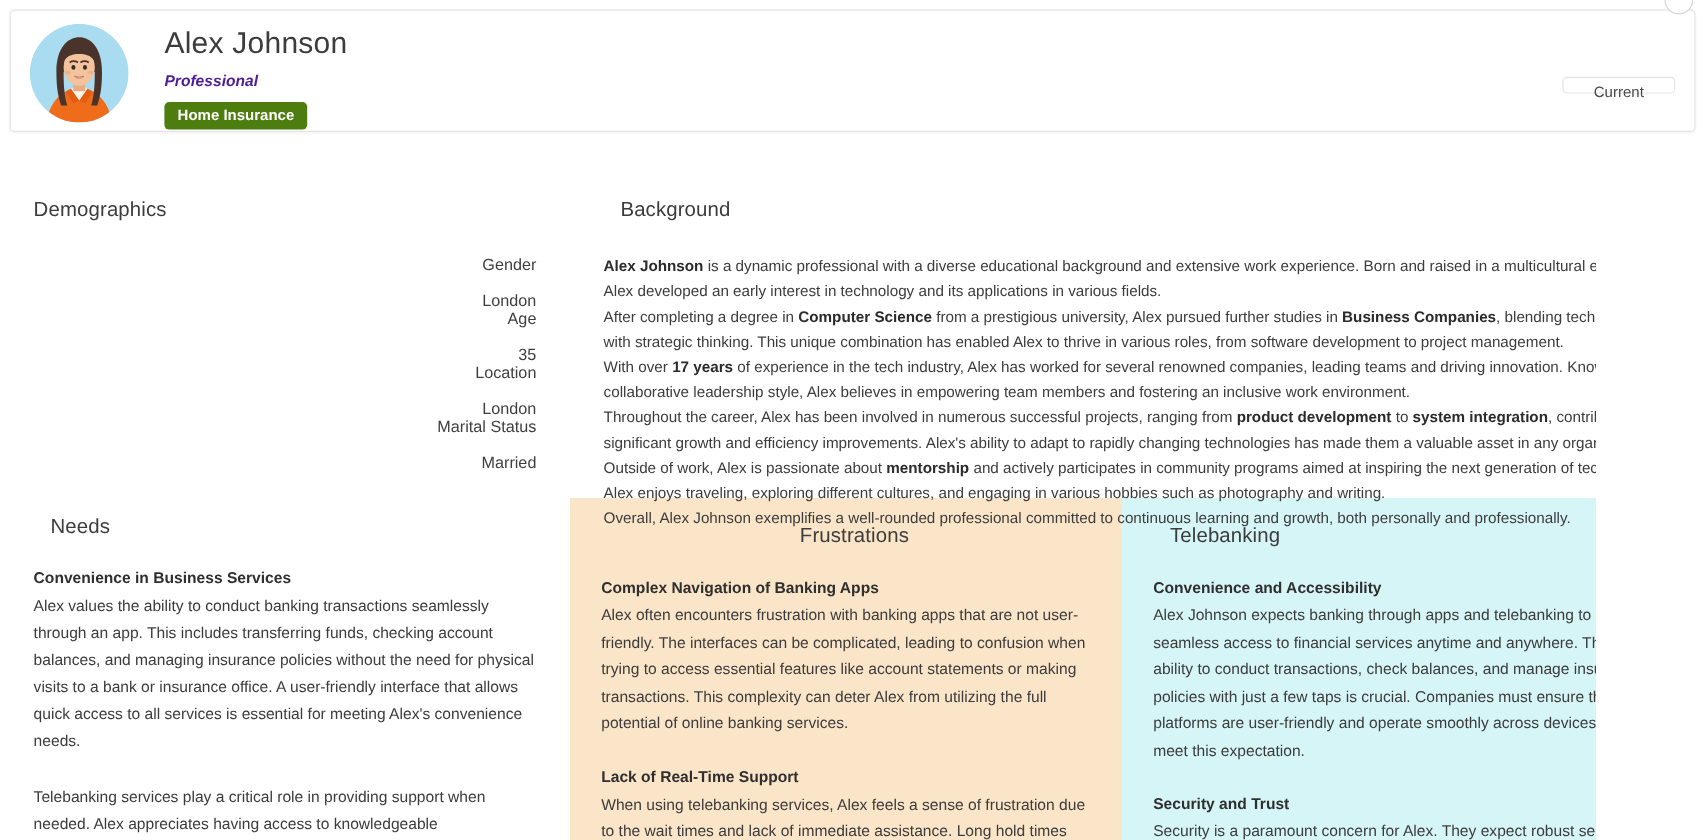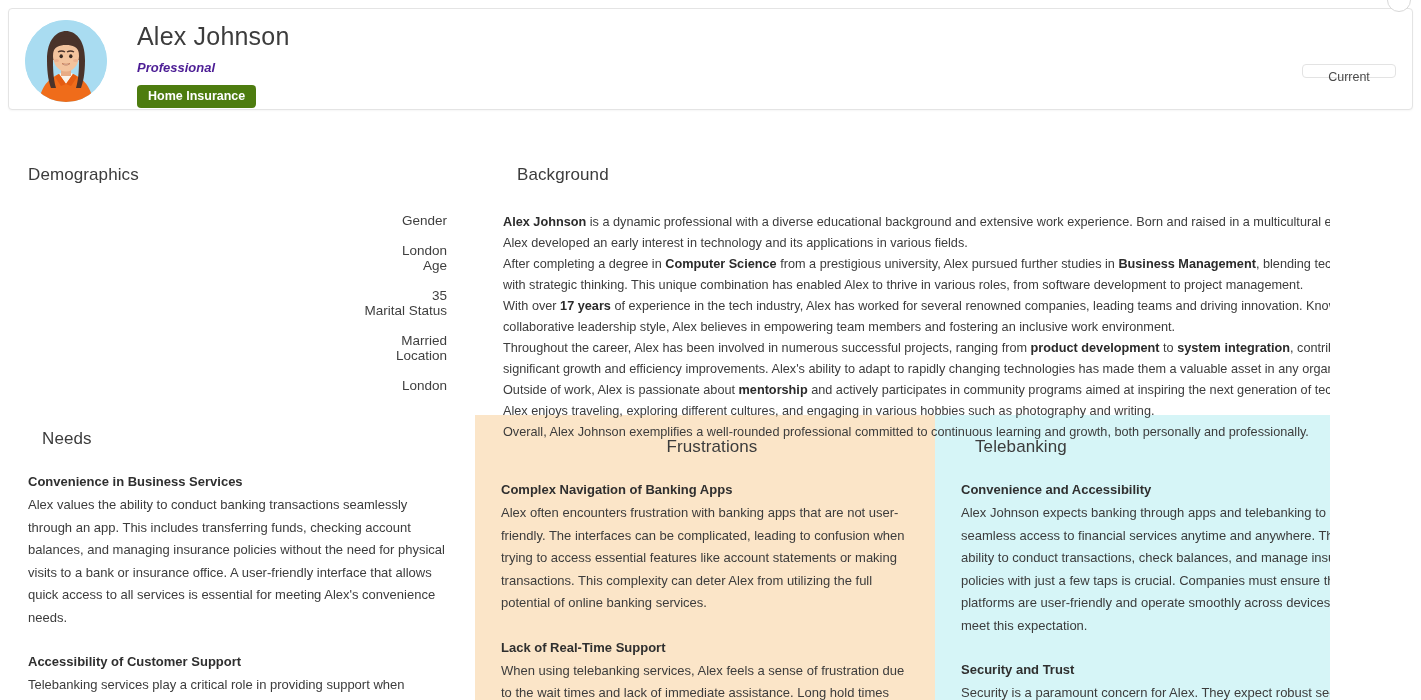--- a/index.html
+++ b/index.html
@@ -298,40 +298,39 @@
             <span class="demo-label">Gender</span>
             <span class="demo-dots"></span>
             <span class="demo-value">London</span>
           </div>
           <div class="demo-row">
             <span class="demo-label">Age</span>
             <span class="demo-dots"></span>
             <span class="demo-value">35</span>
           </div>
           <div class="demo-row">
+            <span class="demo-label">Location</span>
+            <span class="demo-dots"></span>
+            <span class="demo-value">London</span>
+          </div>
+          <div class="demo-row">
             <span class="demo-label">Marital Status</span>
             <span class="demo-dots"></span>
             <span class="demo-value">Married</span>
           </div>
-          <div class="demo-row">
-            <span class="demo-label">Location</span>
-            <span class="demo-dots"></span>
-            <span class="demo-value">London</span>
-          </div>
         </div>
       </div>
 
       <div class="needs">
         <h2 class="section-title">Needs</h2>
         <div class="block">
           <div class="block-title">Convenience in Business Services</div>
           <p class="block-text">Alex values the ability to conduct banking transactions seamlessly through an app. This includes transferring funds, checking account balances, and managing insurance policies without the need for physical visits to a bank or insurance office. A user-friendly interface that allows quick access to all services is essential for meeting Alex's convenience needs.</p>
         </div>
         <div class="block">
-          <div class="block-title">Accessibility of Customer Support</div>
           <p class="block-text">Telebanking services play a critical role in providing support when needed. Alex appreciates having access to knowledgeable representatives via phone or chat for quick resolution of issues or inquiries about banking and insurance products. A responsive customer service experience builds trust and enhances overall satisfaction.</p>
         </div>
 
       </div>
     </div>
 
     <div class="col col-mid">
       <div class="panel-frustrations" style="background: rgb(251, 229, 200);">
         <h2 class="section-title">Frustrations</h2>
         <div class="block">
@@ -358,21 +357,21 @@
           <p class="block-text">Security is a paramount concern for Alex. They expect robust security measures, such as two-factor authentication and encryption, to protect sensitive personal and financial information. Financial Services - Insurance providers should communicate their security protocols clearly to foster trust and reassure customers.</p>
         </div>
       </div>
     </div>
 
     <div class="col" style="left:475px; width:946px;">
       <div class="background-sec">
         <h2 class="section-title">Background</h2>
         <div class="bg-paras">
           <p class="bg-para"><b>Alex Johnson</b> is a dynamic professional with a diverse educational background and extensive work experience. Born and raised in a multicultural environment, Alex developed an early interest in technology and its applications in various fields.</p>
-          <p class="bg-para">After completing a degree in <b>Computer Science</b> from a prestigious university, Alex pursued further studies in <b>Business Management</b>, blending technical expertise with strategic thinking. This unique combination has enabled Alex to thrive in various roles, from software development to project management.</p>
+          <p class="bg-para">After completing a degree in <b>Computer Science</b> from a prestigious university, Alex pursued further studies in <b>Business Companies</b>, blending technical expertise with strategic thinking. This unique combination has enabled Alex to thrive in various roles, from software development to project management.</p>
           <p class="bg-para">With over <b>17 years</b> of experience in the tech industry, Alex has worked for several renowned companies, leading teams and driving innovation. Known for a collaborative leadership style, Alex believes in empowering team members and fostering an inclusive work environment.</p>
           <p class="bg-para">Throughout the career, Alex has been involved in numerous successful projects, ranging from <b>product development</b> to <b>system integration</b>, contributing to significant growth and efficiency improvements. Alex's ability to adapt to rapidly changing technologies has made them a valuable asset in any organization.</p>
           <p class="bg-para">Outside of work, Alex is passionate about <b>mentorship</b> and actively participates in community programs aimed at inspiring the next generation of tech professionals. Alex enjoys traveling, exploring different cultures, and engaging in various hobbies such as photography and writing.</p>
           <p class="bg-para">Overall, Alex Johnson exemplifies a well-rounded professional committed to continuous learning and growth, both personally and professionally.</p>
         </div>
       </div>
     </div>
 
   </div>
 </div>

